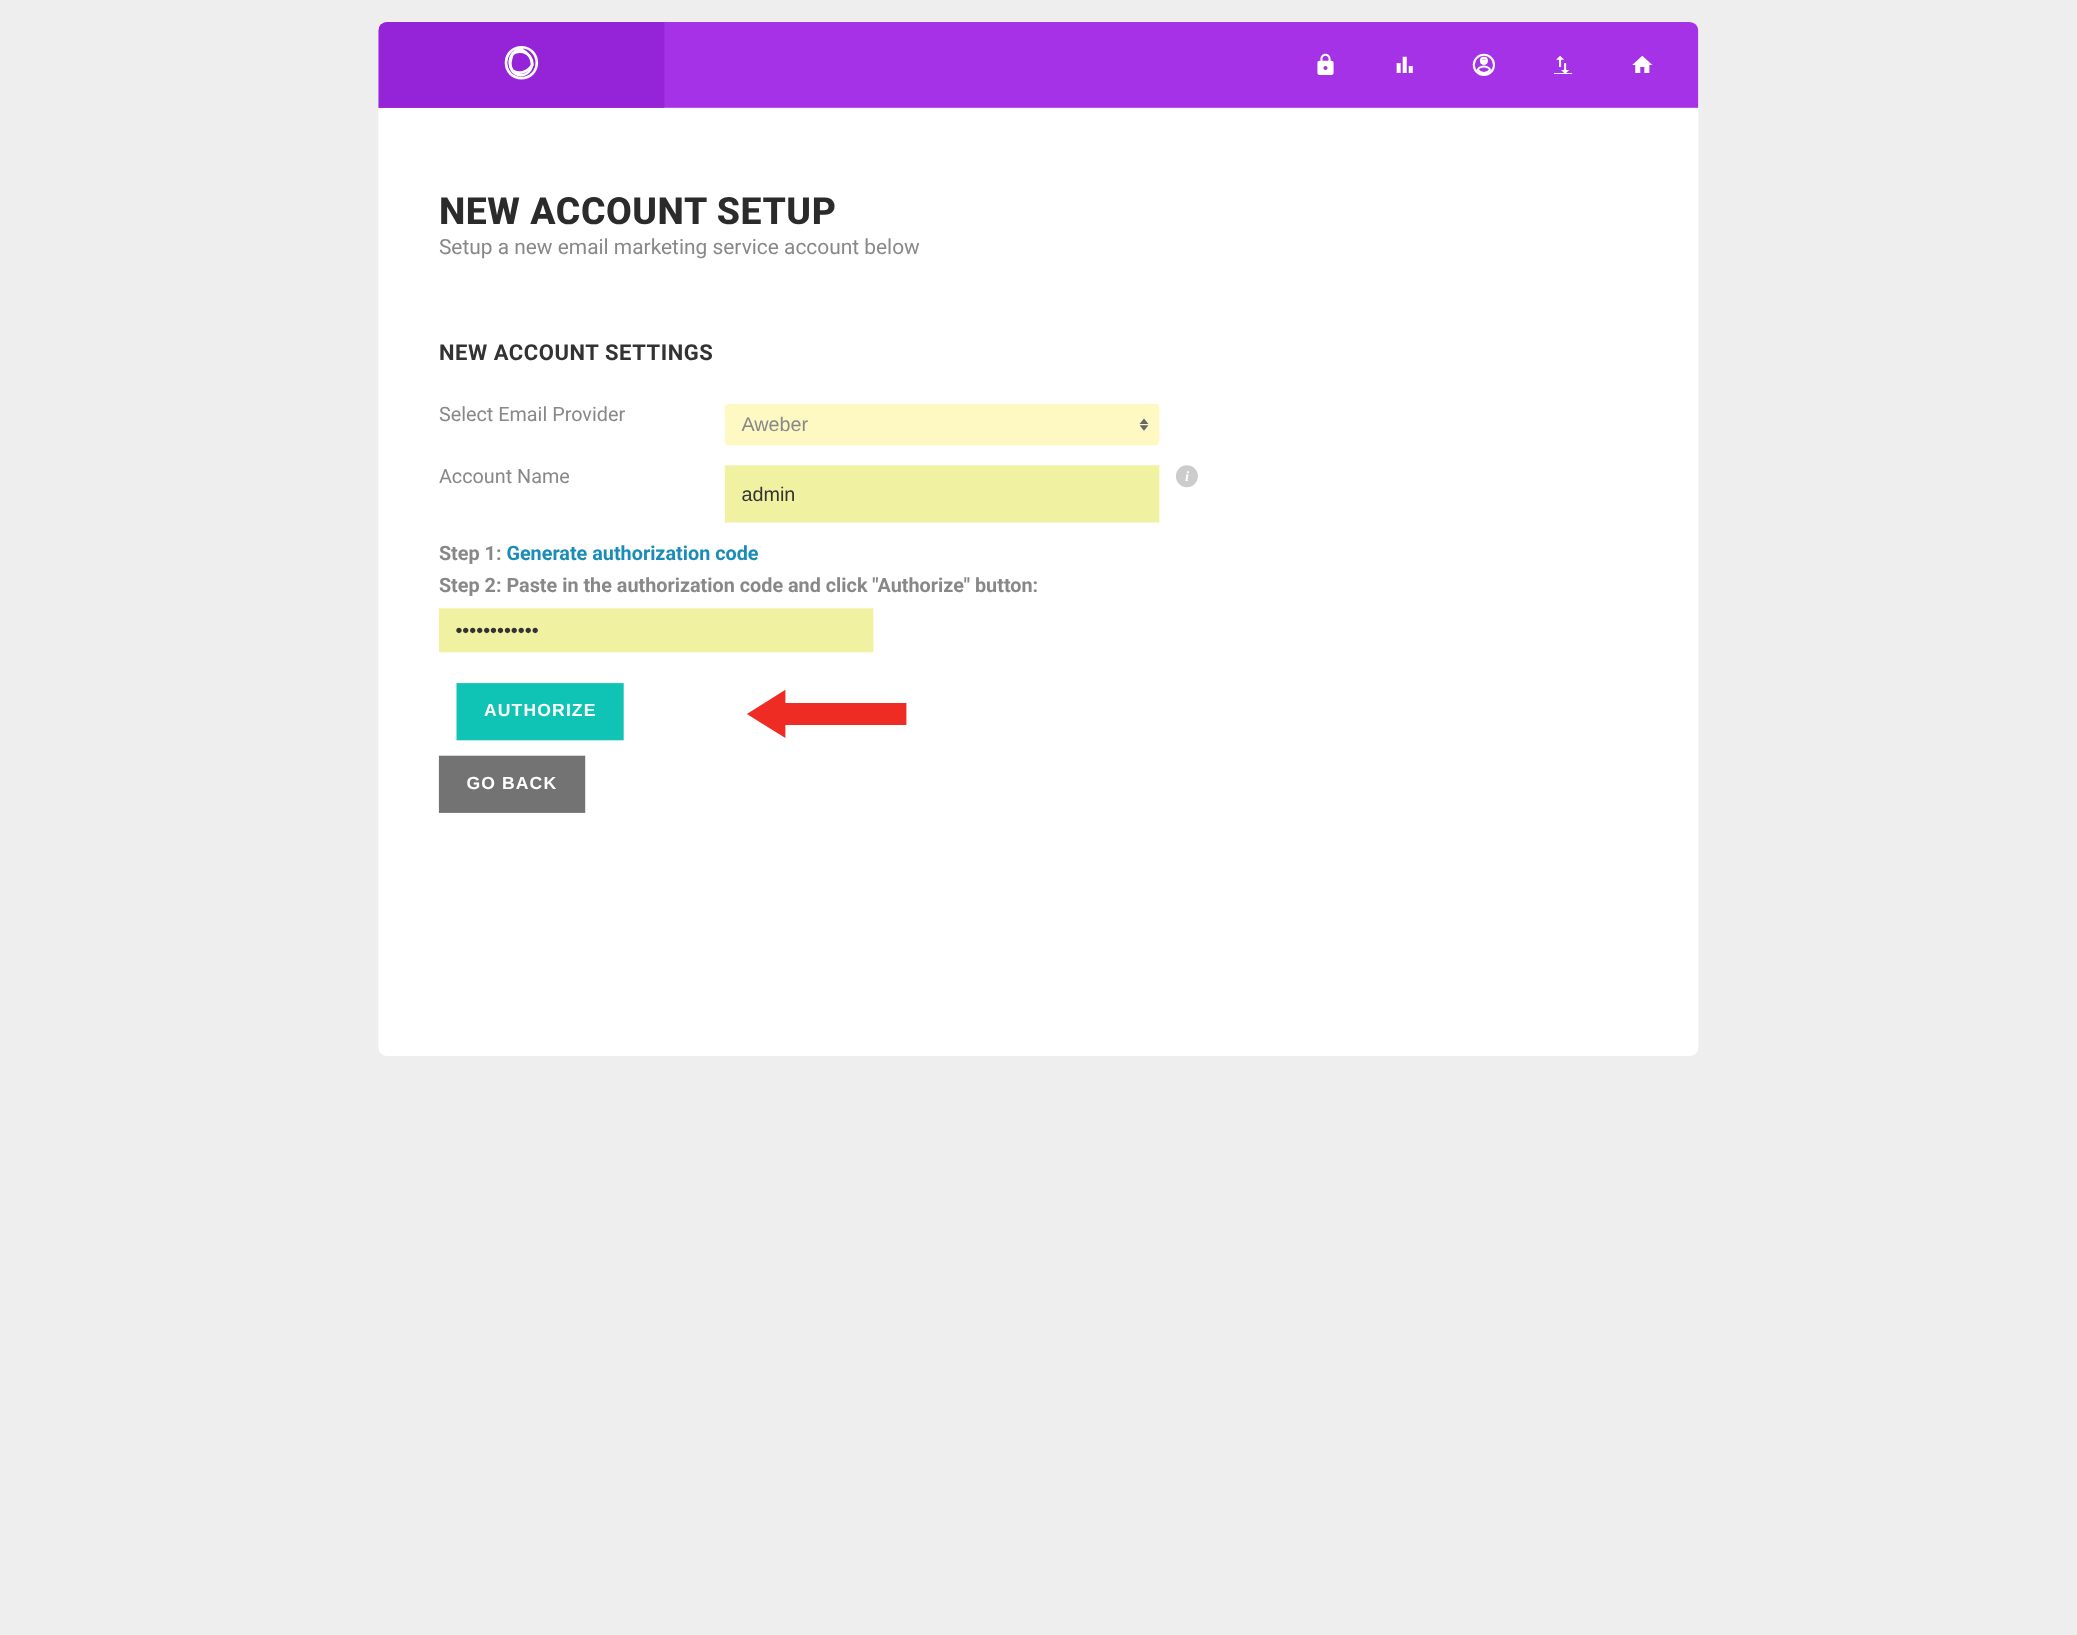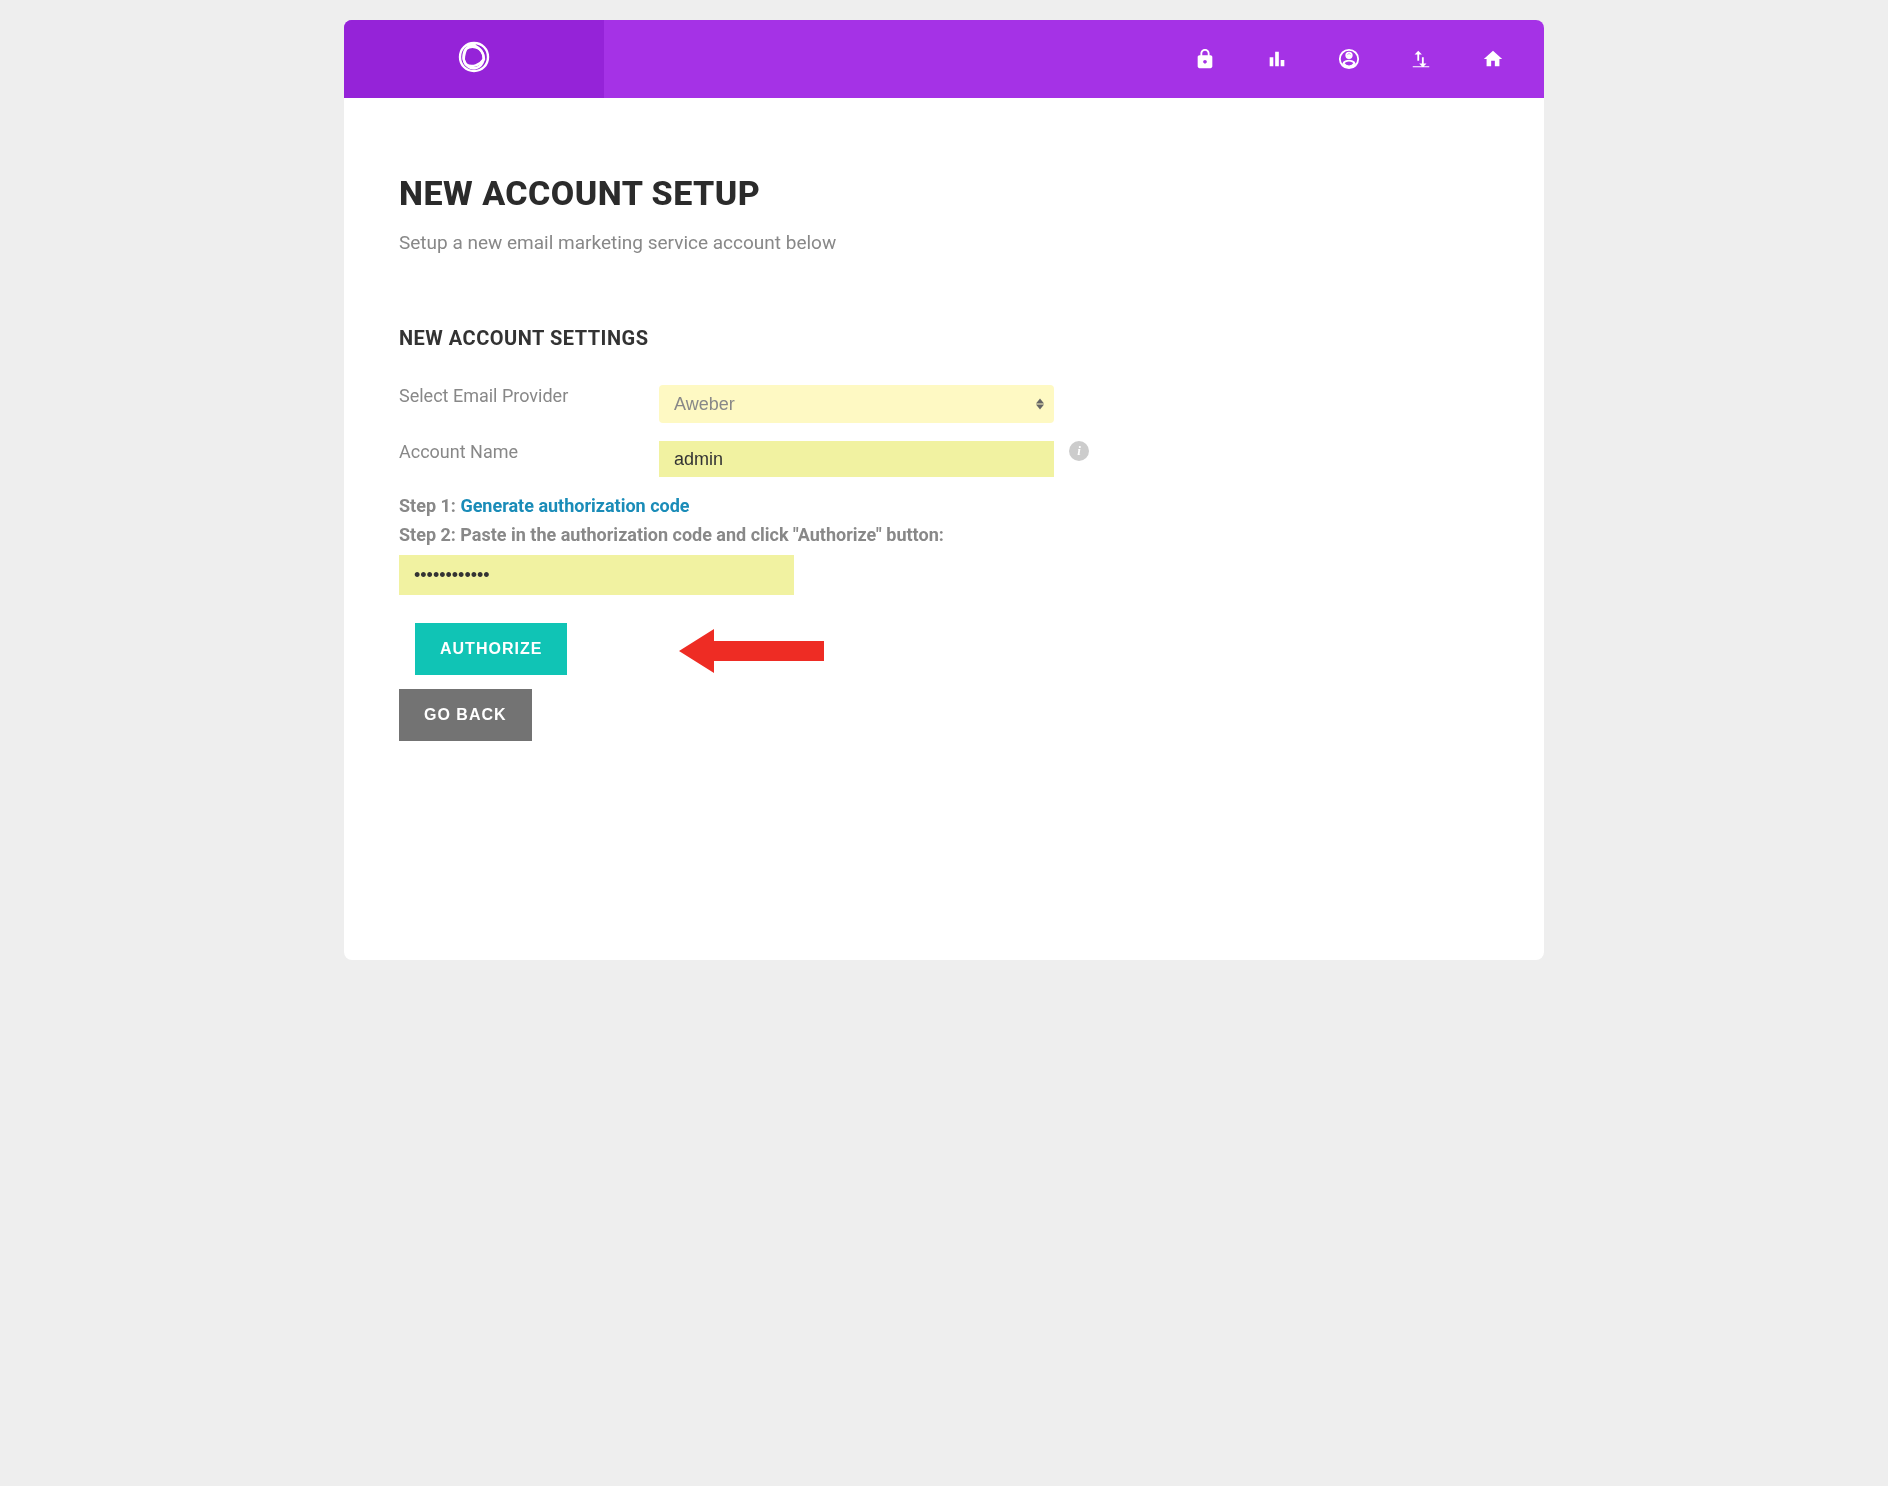--- a/index.html
+++ b/index.html
@@ -59,21 +59,20 @@
       fill: #ffffff;
     }
     .content {
       padding: 75px 55px 55px 55px;
     }
     .page-title {
       font-size: 34px;
       font-weight: 800;
       color: #2b2b2b;
       letter-spacing: 0.5px;
-      margin-bottom: 18px;
     }
     .page-subtitle {
       font-size: 19px;
       color: #888888;
       margin-bottom: 72px;
     }
     .section-title {
       font-size: 20px;
       font-weight: 700;
       color: #333333;
@@ -126,21 +125,21 @@
     .select-arrows::after {
       content: '';
       width: 0;
       height: 0;
       border-left: 4px solid transparent;
       border-right: 4px solid transparent;
       border-top: 5px solid #666;
     }
     .form-input {
       width: 395px;
-      height: 36px;
+      height: 52px;
       background: #f1f2a1;
       border: none;
       padding: 0 15px;
       font-size: 18px;
       color: #333333;
     }
     .info-icon {
       margin-left: 15px;
       width: 20px;
       height: 20px;

